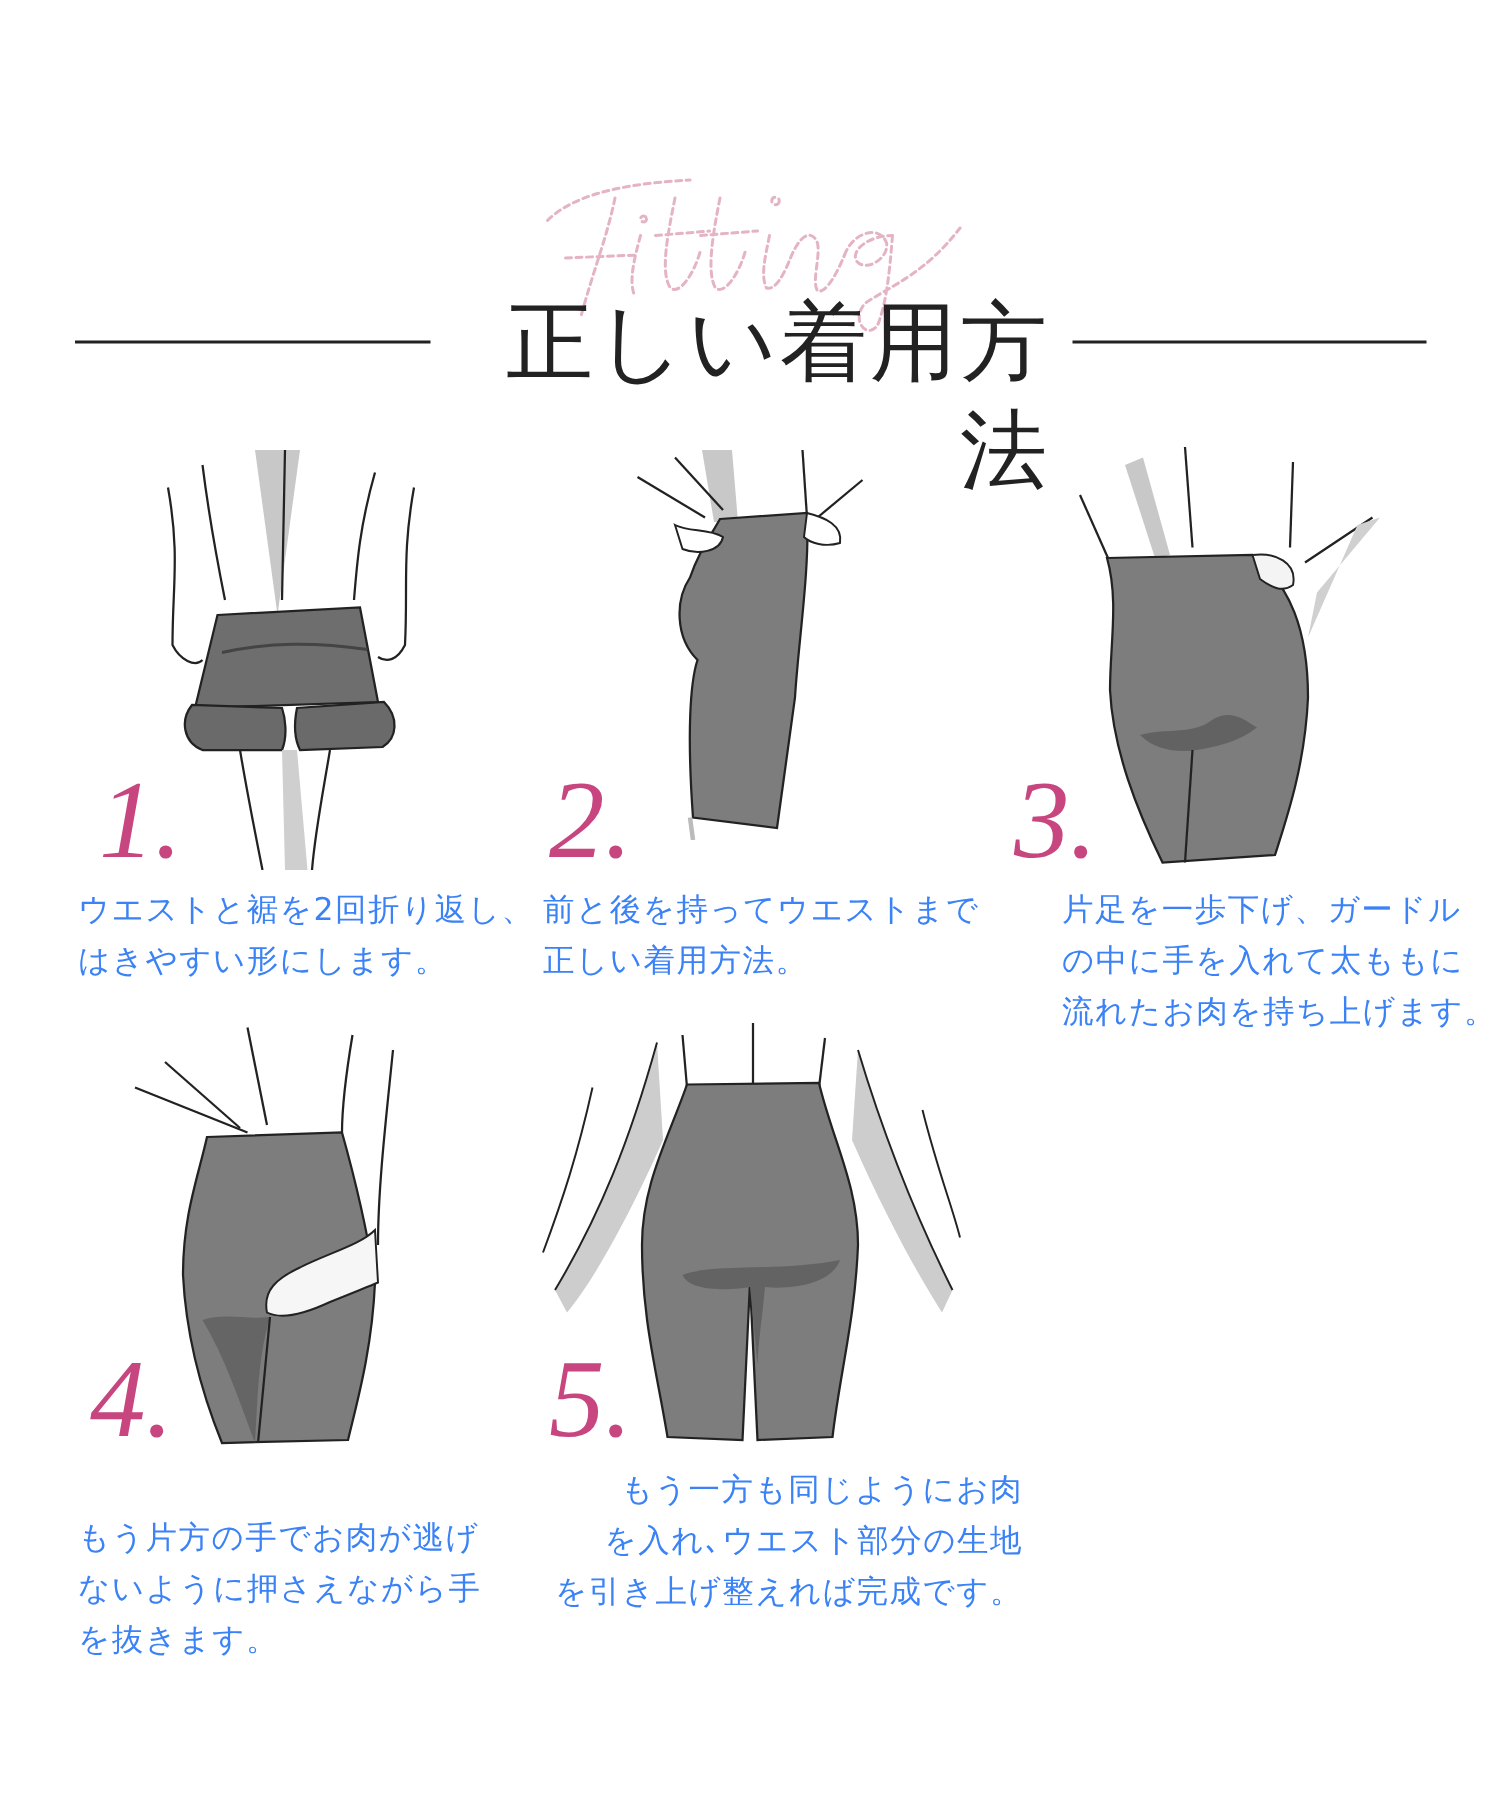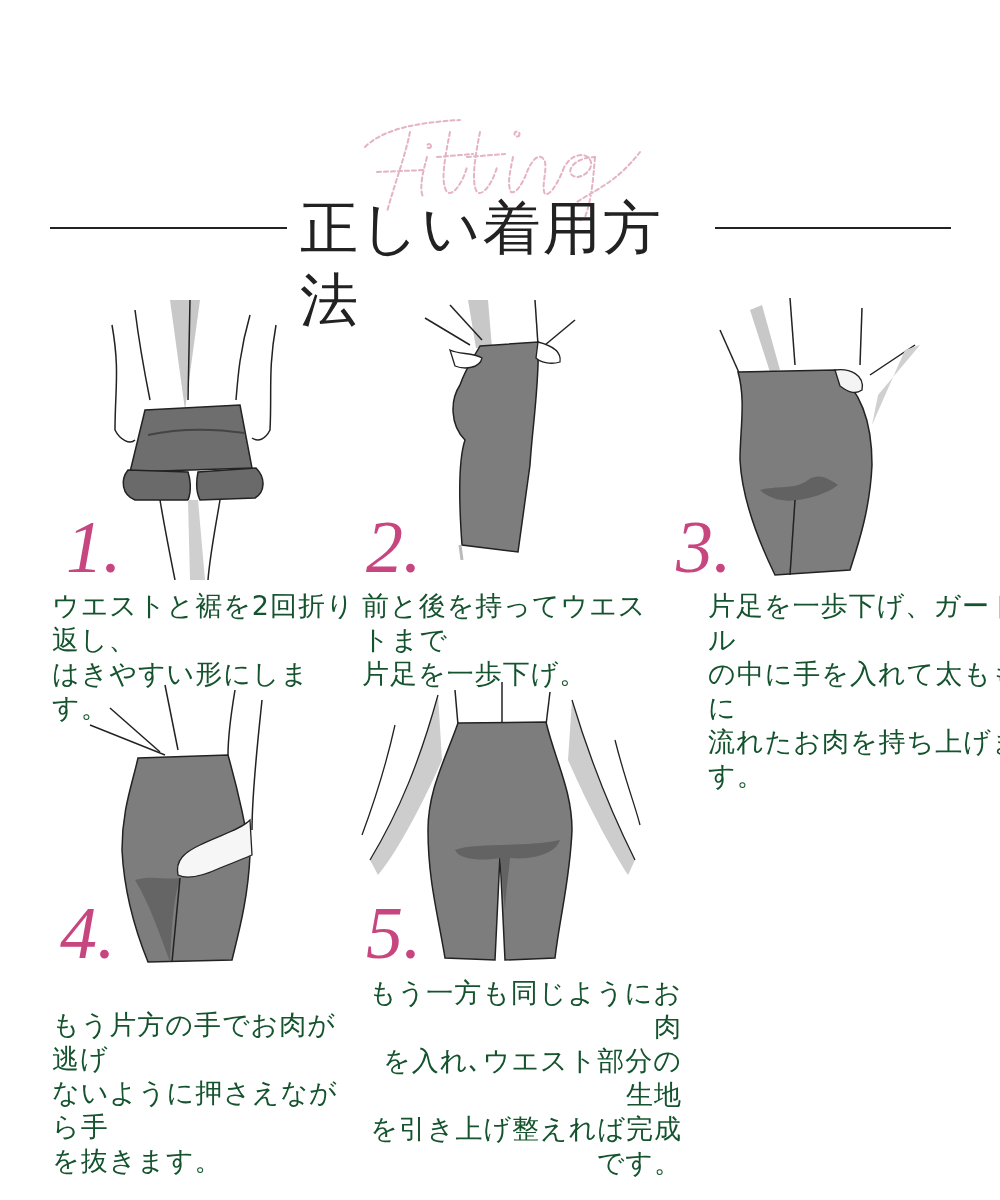--- a/index.html
+++ b/index.html
@@ -2,28 +2,28 @@
 <html><head>
 <meta charset="utf-8">
 <style>
   html, body { margin: 0; padding: 0; background: #ffffff; }
   body { width: 1000px; height: 1200px; position: relative; overflow: hidden;
          font-family: "DejaVu Sans", "Liberation Sans", sans-serif; color: #333333; }
   .script-word { position: absolute; left: 355px; top: 112px; width: 300px; height: 110px; }
   .rule { position: absolute; top: 227px; height: 2px; background: #222222; }
   .rule.left { left: 50px; width: 237px; }
   .rule.right { left: 715px; width: 236px; }
-  .page-title { position: absolute; left: 300px; top: 192px; width: 400px; text-align: left;
+  .page-title { position: absolute; left: 300px; top: 192px; width: 400px; text-align: right;
                 font-family: "DejaVu Serif", "Liberation Serif", serif; font-size: 58px; line-height: 72px;
                 color: #222222; letter-spacing: 2px; }
   .step { position: absolute; }
   .illus { position: absolute; }
   .num { position: absolute; font-family: "Liberation Serif", "DejaVu Serif", serif; font-style: italic;
          font-size: 74px; line-height: 74px; color: #c8467f; }
-  .desc { position: absolute; font-size: 27px; line-height: 34px; color: #14532d; white-space: pre-line;
+  .desc { position: absolute; font-size: 21px; line-height: 34px; color: #3b82f6; white-space: pre-line;
           letter-spacing: 1px; }
 </style>
 </head>
 <body>
 
 <div class="header-wrap">
   <svg class="script-word" viewBox="0 0 300 110">
     <g fill="none" stroke="#e4b3c4" stroke-width="2" stroke-dasharray="4 3" stroke-linecap="round">
       <path d="M10 35 C30 15, 70 10, 105 8"></path>
       <path d="M55 20 C50 45, 40 70, 32 100"></path>
@@ -74,21 +74,21 @@
     <path d="M40 15 L72 50" stroke="#222" stroke-width="1.5" fill="none"></path>
     <path d="M125 10 L128 55" stroke="#222" stroke-width="1.5" fill="none"></path>
     <path d="M165 30 L135 55" stroke="#222" stroke-width="1.5" fill="none"></path>
     <path d="M70 56 L128 52 C130 90, 122 140, 120 175 L108 262 L52 255 C48 200, 50 165, 55 150 C40 135, 40 110, 50 95 C55 80, 62 70, 70 56 Z" fill="#7d7d7d" stroke="#222" stroke-width="1.5"></path>
     <path d="M40 60 C50 65, 62 62, 72 68 C70 78, 55 80, 45 76 Z" fill="#fff" stroke="#222" stroke-width="1.3"></path>
     <path d="M128 52 C140 55, 152 60, 150 72 C140 75, 130 72, 126 68 Z" fill="#fff" stroke="#222" stroke-width="1.3"></path>
     <path d="M50 255 L52 270" stroke="#bbb" stroke-width="3"></path>
   </svg>
   <div class="num" style="left:366px;top:510px;">2.</div>
   <div class="desc" style="left:362px;top:589px;width:310px;">前と後を持ってウエストまで
-片足を一歩下げ。</div>
+正しい着用方法。</div>
 </div>
 
 <div class="step" style="left:0;top:0;">
   <svg class="illus" viewBox="0 0 230 290" style="left:700px;top:290px;width:230px;height:290px;">
     <path d="M50 20 L62 15 L80 80 L70 82 Z" fill="#c8c8c8"></path>
     <path d="M20 40 L40 85" stroke="#222" stroke-width="1.5" fill="none"></path>
     <path d="M90 8 L95 75" stroke="#222" stroke-width="1.5" fill="none"></path>
     <path d="M162 18 L160 75" stroke="#222" stroke-width="1.5" fill="none"></path>
     <path d="M215 55 L170 85" stroke="#222" stroke-width="1.5" fill="none"></path>
     <path d="M205 60 L220 55 L178 105 L172 135 Z" fill="#d0d0d0"></path>

